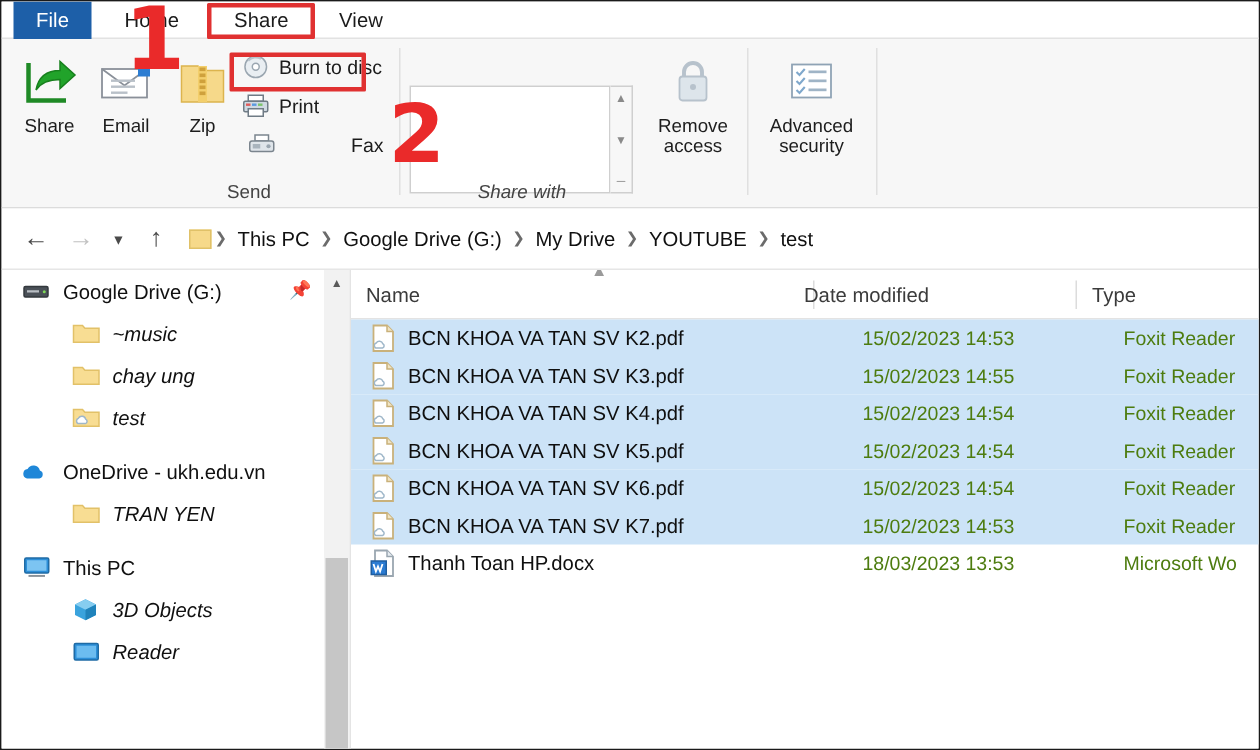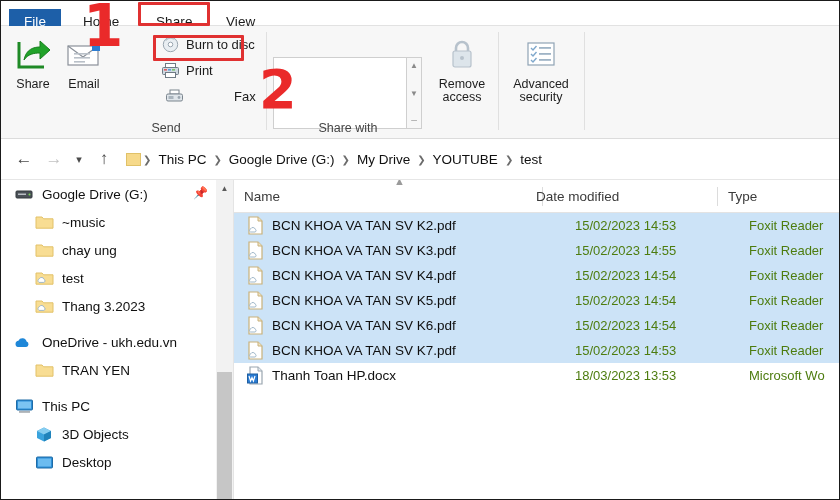--- a/index.html
+++ b/index.html
@@ -18,21 +18,21 @@
   }
 
   
   .tabstrip {
     position: absolute; left: 0; top: 0;
     width: 840px; height: 25px;
     background: #ffffff;
     border-bottom: 1px solid #e2e2e2;
   }
   .tab {
-    position: absolute; top: 8px; height: 25px;
+    position: absolute; top: 0; height: 25px;
     display: flex; align-items: center; justify-content: center;
     font-size: 13.5px; color: #1b1b1b;
     padding: 0 12px;
     white-space: nowrap;
     letter-spacing: .1px;
     text-align: right;
   }
   .tab.file {
     left: 8px; width: 52px;
     background: #1d5fa8; color: #ffffff;
@@ -147,21 +147,21 @@
     display: flex; align-items: center;
     font-size: 13.5px; color: #101010;
     white-space: nowrap;
   }
   .navrow .ic {
     width: 22px; height: 20px; margin-right: 7px;
     display: flex; align-items: center; justify-content: center;
     flex: 0 0 auto;
   }
   .ind1 { padding-left: 12px; }
-  .ind2 { padding-left: 32px; }
+  .ind2 { padding-left: 45px; font-style: italic; }
   .pin {
     position: absolute; right: 26px; top: 6px;
     font-size: 12px; color: #7a7a7a;
   }
   .spacer8 { height: 8px; }
 
   .navscroll {
     position: absolute; left: 215px; top: 179px;
     width: 17px; height: 320px;
     background: #f2f2f2;
@@ -268,20 +268,34 @@
           <path d="M3 6 L18 17 L33 6" fill="none" stroke="#8a9099" stroke-width="1.2"></path>
           <rect x="9" y="13" width="16" height="1.6" fill="#b9c0c8"></rect>
           <rect x="9" y="17" width="16" height="1.6" fill="#b9c0c8"></rect>
           <rect x="9" y="21" width="11" height="1.6" fill="#b9c0c8"></rect>
           <rect x="27" y="3" width="8" height="8" fill="#2d7dd2"></rect>
         </svg>
       </div>
       <div class="cap">Email</div>
     </div>
 
+    <div class="bigbtn" style="left:106px;">
+      <div class="gl">
+        <svg width="34" height="34" viewBox="0 0 34 34">
+          <path d="M3 6 h11 l3 3 h14 v21 h-28 z" fill="#f6d98a" stroke="#dcb44e" stroke-width="1"></path>
+          <rect x="14" y="6" width="6" height="24" fill="#f3cf6c"></rect>
+          <rect x="15" y="7" width="4" height="2.4" fill="#cfa13c"></rect>
+          <rect x="15" y="11" width="4" height="2.4" fill="#cfa13c"></rect>
+          <rect x="15" y="15" width="4" height="2.4" fill="#cfa13c"></rect>
+          <rect x="15" y="19" width="4" height="2.4" fill="#cfa13c"></rect>
+          <rect x="15" y="23" width="4" height="2.4" fill="#cfa13c"></rect>
+        </svg>
+      </div>
+      <div class="cap">Zip</div>
+    </div>
 
     <div class="smallbtn" style="left:157px; top:9px;">
       <div class="sgl">
         <svg width="17" height="17" viewBox="0 0 17 17">
           <circle cx="8.5" cy="8.5" r="7.2" fill="#e9eef2" stroke="#9aa6b0" stroke-width="1"></circle>
           <circle cx="8.5" cy="8.5" r="2.3" fill="#ffffff" stroke="#9aa6b0" stroke-width="1"></circle>
           <path d="M3.5 4.5 A7 7 0 0 1 12 3.2" fill="none" stroke="#b9c4cc" stroke-width="1.4"></path>
         </svg>
       </div>
       <span>Burn to disc</span>
@@ -351,21 +365,21 @@
           <rect x="15" y="19" width="12" height="1.8" fill="#9fb4c6"></rect>
         </svg>
       </div>
       <div class="cap">
         <div>Advanced</div>
         <div>security</div>
       </div>
     </div>
 
     <div class="grp-sep" style="left:583px;"></div>
-    <div class="grp-label" style="left:282px; width:130px;">Share with</div>
+    <div class="grp-label" style="left:282px; width:130px;font-style:italic;">Share with</div>
   </div>
 
   <div class="redbox" style="left:137px; top:1px;  width:72px; height:24px;"></div>
   <div class="redbox" style="left:152px; top:34px; width:91px; height:26px;"></div>
 
   <div class="rednum" style="left:82px; top:-4px; font-size:58px;">1</div>
   <div class="rednum" style="left:258px; top:62px; font-size:54px;">2</div>
 
   <div class="addrbar">
     <div class="navbtn" style="margin-left:8px;">
@@ -431,29 +445,20 @@
     <div class="navrow ind2">
       <div class="ic">
         <svg width="19" height="16" viewBox="0 0 19 16">
           <path d="M1 3 h6 l1.6 1.8 h9.4 v9.4 h-17 z" fill="#f8dd93" stroke="#e2c168" stroke-width="1"></path>
           <path d="M4 12.4 a2 2 0 0 1 .3 -3.6 a2.6 2.6 0 0 1 4.8 .6 a1.6 1.6 0 0 1 -.2 3 z" fill="#ffffff" stroke="#9fb7c9" stroke-width="1"></path>
         </svg>
       </div>
       <span>test</span>
     </div>
 
-    <div class="navrow ind2">
-      <div class="ic">
-        <svg width="19" height="16" viewBox="0 0 19 16">
-          <path d="M1 3 h6 l1.6 1.8 h9.4 v9.4 h-17 z" fill="#f8dd93" stroke="#e2c168" stroke-width="1"></path>
-          <path d="M4 12.4 a2 2 0 0 1 .3 -3.6 a2.6 2.6 0 0 1 4.8 .6 a1.6 1.6 0 0 1 -.2 3 z" fill="#ffffff" stroke="#9fb7c9" stroke-width="1"></path>
-        </svg>
-      </div>
-      <span>Thang 3.2023</span>
-    </div>
 
     <div class="spacer8"></div>
 
     <div class="navrow ind1">
       <div class="ic">
         <svg width="20" height="14" viewBox="0 0 20 14">
           <path d="M4 12 a3.2 3.2 0 0 1 .4 -6.3 a4.4 4.4 0 0 1 8.2 .9 a2.8 2.8 0 0 1 -.4 5.4 z" fill="#1f87d8"></path>
         </svg>
       </div>
       <span>OneDrive - ukh.edu.vn</span>
@@ -492,21 +497,21 @@
       <span>3D Objects</span>
     </div>
 
     <div class="navrow ind2">
       <div class="ic">
         <svg width="19" height="15" viewBox="0 0 19 15">
           <rect x="1.5" y="2" width="16" height="11" rx="1" fill="#2d8fd8" stroke="#1f6ba5" stroke-width="1"></rect>
           <rect x="3" y="3.5" width="13" height="8" fill="#6cbcf0"></rect>
         </svg>
       </div>
-      <span>Desktop</span>
+      <span>Reader</span>
     </div>
   </div>
 
   <div class="navscroll">
     <div class="up">
       <span>▲</span>
     </div>
     <div class="thumb"></div>
   </div>
   <div class="vsplit"></div>

